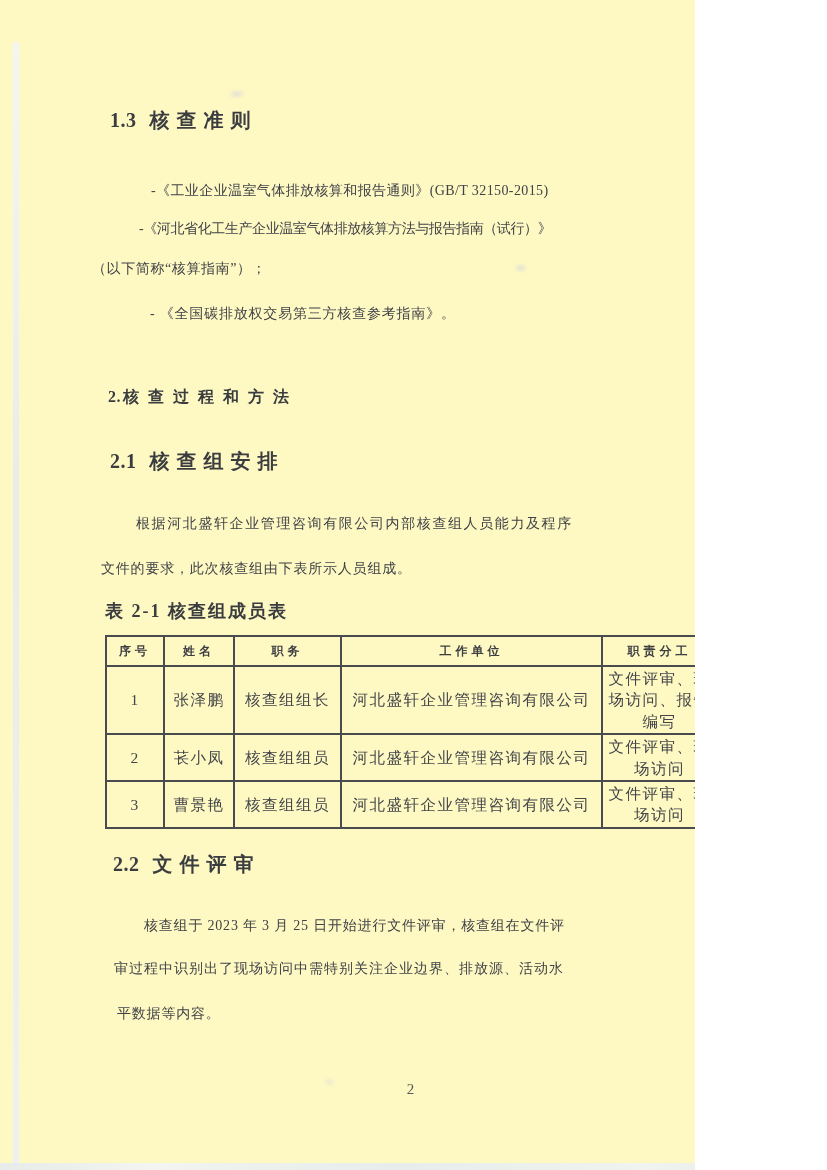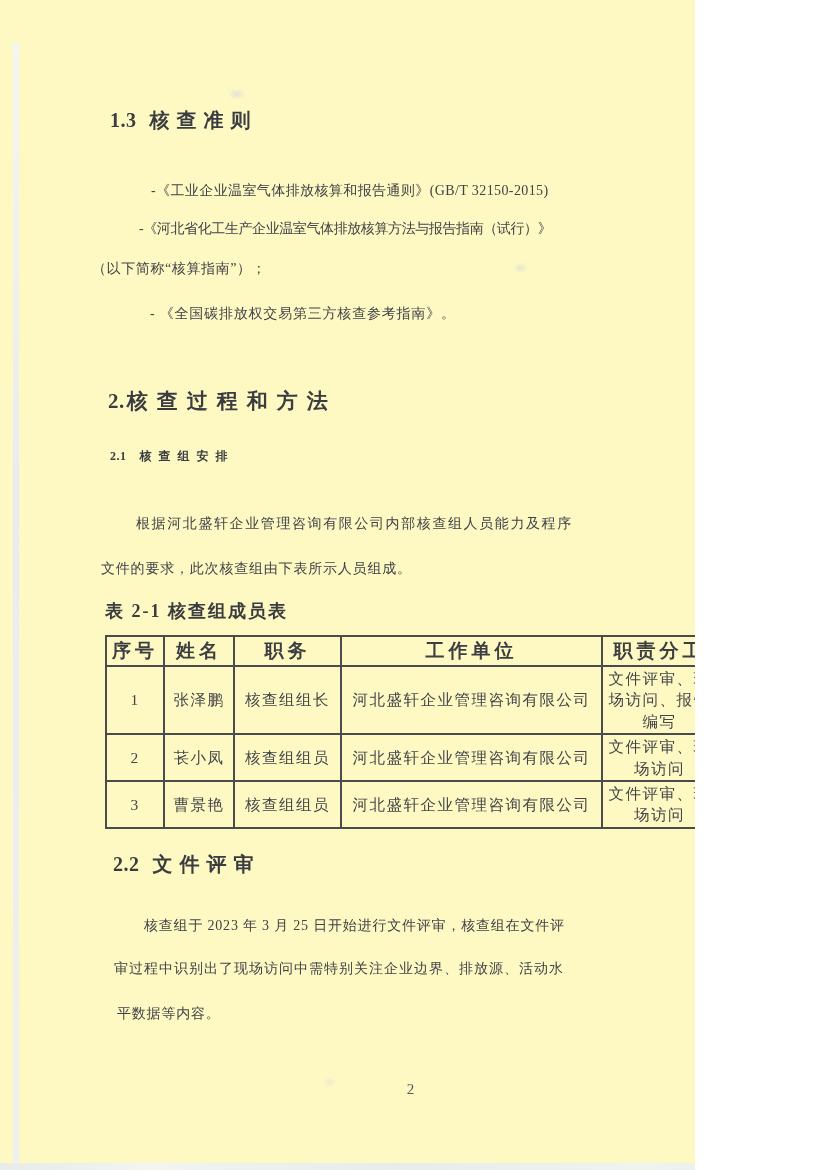--- a/index.html
+++ b/index.html
@@ -26,23 +26,23 @@
   .smudge{position:absolute;background:#d9d9d9;filter:blur(2px);border-radius:50%;}
   .sm1{left:231px;top:92px;width:12px;height:4px;}
   .sm2{left:516px;top:266px;width:9px;height:4px;}
   .sm3{left:326px;top:1080px;width:7px;height:4px;opacity:.8;}
 
   
   .h{position:absolute;font-weight:bold;color:#3a3c40;white-space:pre;}
   .h .num{letter-spacing:0.5px;}
   .h .ttl{letter-spacing:7px;margin-left:13px;}
   .h13{left:110px;top:107px;font-size:20px;}
-  .h2x{left:108px;top:387px;font-size:21px;}
+  .h2x{left:108px;top:387px;font-size:16px;}
   .h2x .ttl{letter-spacing:9px;margin-left:2px;}
-  .h21{left:110px;top:448px;font-size:12px;}
+  .h21{left:110px;top:448px;font-size:20px;}
   .h22{left:113px;top:851px;font-size:20px;text-align:right;}
 
   
   .line{
     position:absolute;font-size:14px;line-height:23px;
     white-space:pre;color:#404247;
   }
   .ln-a{left:151px;top:179px;letter-spacing:0.4px;}
   .ln-b{left:139px;top:217px;letter-spacing:-0.4px;}
   .ln-c{left:92px;top:257px;letter-spacing:0.6px;}
@@ -63,21 +63,21 @@
     position:absolute;left:105px;top:635px;width:611px;
     border-collapse:collapse;table-layout:fixed;
     color:#43454a;
   }
   table.team th, table.team td{
     border:2px solid #4a4b4f;
     text-align:center;vertical-align:middle;
     padding:1px 5px;overflow:hidden;
   }
   table.team th{
-    font-size:19px;font-weight:bold;letter-spacing:4px;color:#3c3e42;
+    font-size:12px;font-weight:bold;letter-spacing:4px;color:#3c3e42;
   }
   table.team td{font-size:15.5px;letter-spacing:1.5px;line-height:1.38;border-radius:18px;}
   tr.r-head{height:30px;}
   tr.r-1{height:61px;}
   tr.r-2,tr.r-3{height:44px;}
 
   
   .pagenum{
     position:absolute;left:105px;top:1081px;width:611px;
     text-align:center;font-size:15px;color:#55575b;

